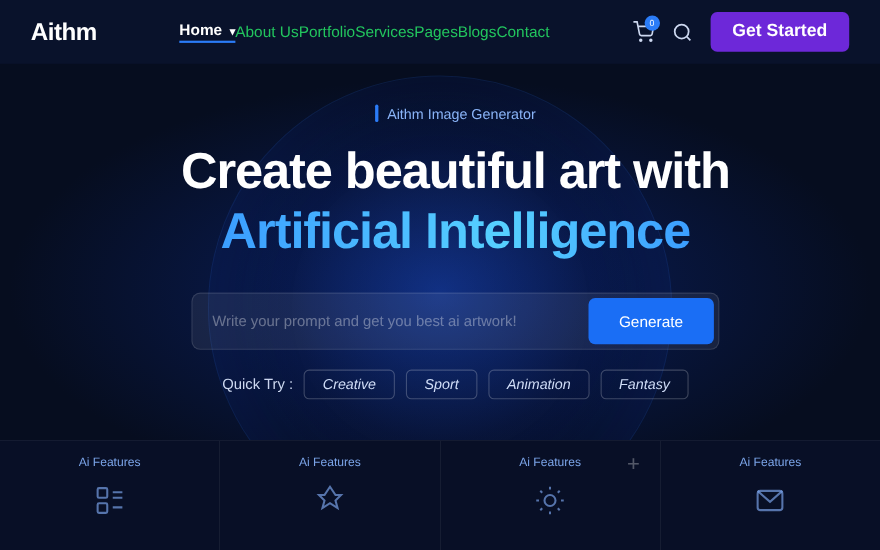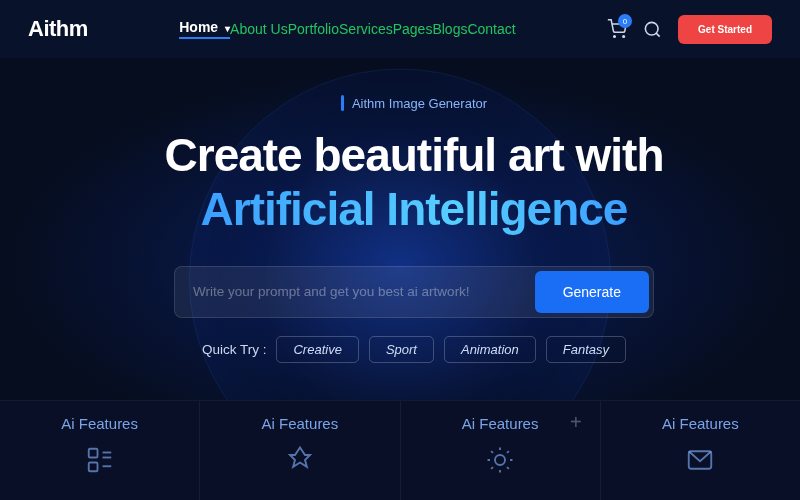--- a/index.html
+++ b/index.html
@@ -67,26 +67,26 @@
       color: #fff;
       font-size: 8px;
       border-radius: 50%;
       width: 14px;
       height: 14px;
       display: flex;
       align-items: center;
       justify-content: center;
     }
     .get-started-btn {
-      background: #ef4444;
+      background: #6d28d9;
       color: #fff;
       border: none;
       border-radius: 6px;
       padding: 9px 20px;
-      font-size: 10px;
+      font-size: 16px;
       font-weight: 600;
       cursor: pointer;
       white-space: nowrap;
     }
 
     
     .hero {
       position: relative;
       height: 342px;
       display: flex;
@@ -240,21 +240,21 @@
       display: flex;
       flex-direction: column;
       align-items: center;
       justify-content: flex-start;
       padding-top: 14px;
       border-right: 1px solid rgba(255,255,255,0.06);
       position: relative;
     }
     .feature-col:last-child { border-right: none; }
     .feature-label {
-      font-size: 15px;
+      font-size: 11px;
       color: #7ba4e8;
       font-weight: 500;
       margin-bottom: 10px;
     }
     .feature-icon {
       width: 36px;
       height: 36px;
       display: flex;
       align-items: center;
       justify-content: center;

